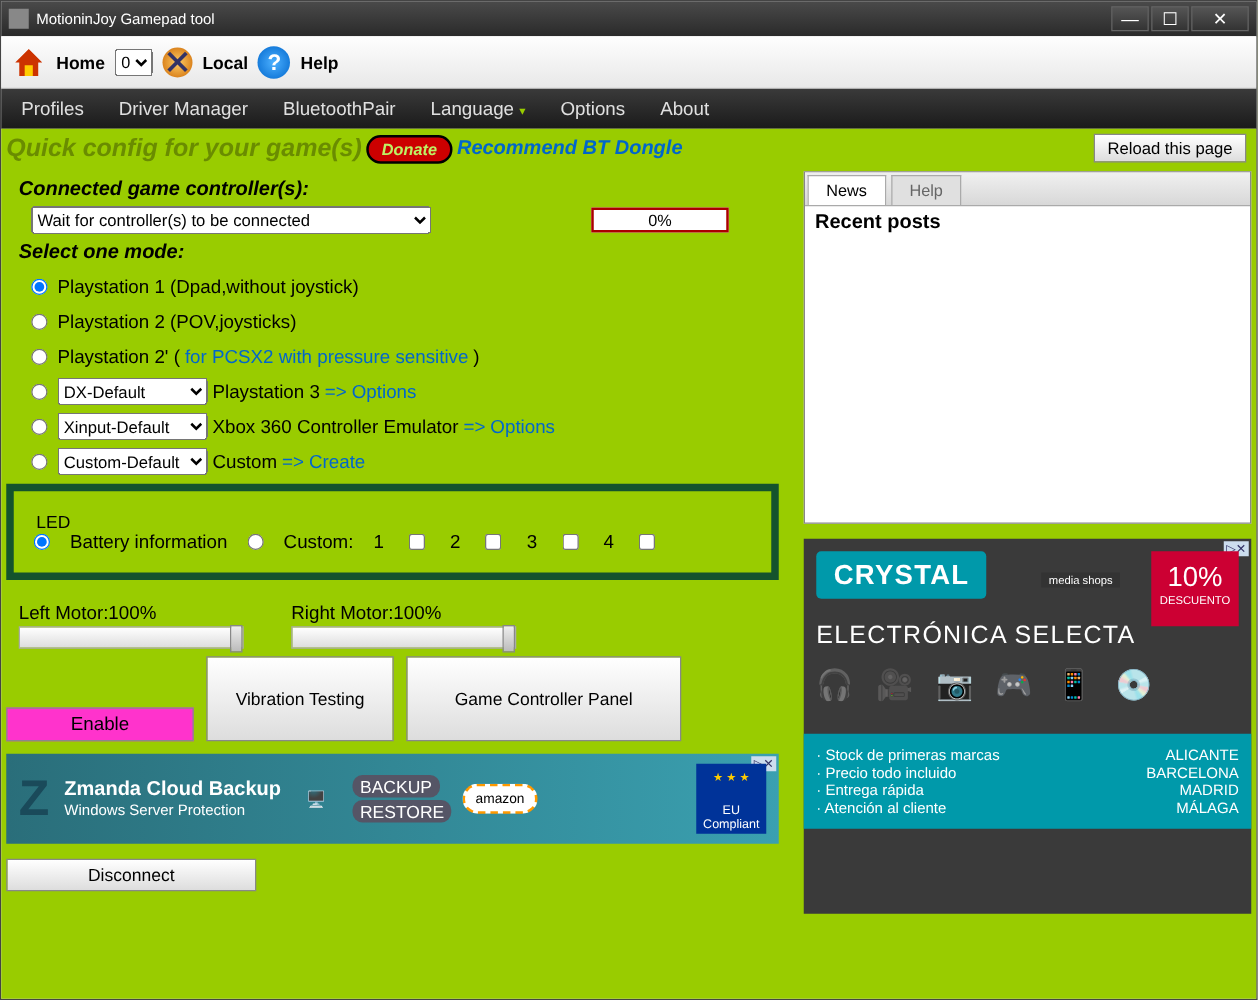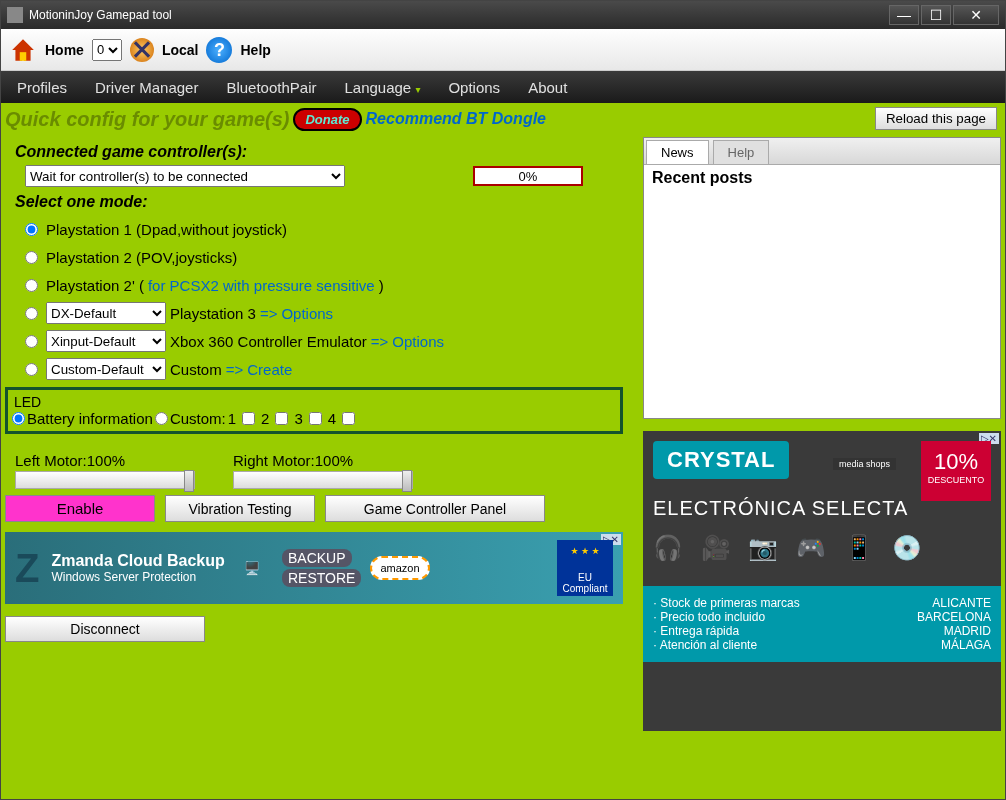--- a/index.html
+++ b/index.html
@@ -20,48 +20,48 @@
 .local-icon::before, .local-icon::after { content:''; position:absolute; background:#336; }
 .local-icon::before { width:20px; height:3px; top:10px; left:2px; transform:rotate(45deg);}
 .local-icon::after { width:20px; height:3px; top:10px; left:2px; transform:rotate(-45deg);}
 .help-icon { width: 26px; height: 26px; background: radial-gradient(#4cb0ff,#0066cc); border-radius: 50%; color: #fff; font-weight: bold; font-size: 18px; text-align: center; line-height: 26px; }
 .menubar { background: linear-gradient(#3a3a3a,#1a1a1a); height: 32px; display: flex; align-items: center; gap: 28px; padding: 0 16px; }
 .menubar a { color: #e0e0e0; text-decoration: none; font-size: 15px; cursor: pointer; }
 .menubar .lang-arrow { color: #9c0; font-size: 10px; }
 .content { flex: 1; background: #99cc00; position: relative; padding: 2px 4px; overflow: hidden; }
 .banner-row { display: flex; align-items: center; height: 28px; }
 .quick-title { color: #6a8c00; font-size: 20px; font-weight: bold; font-style: italic; }
-.donate-btn { background: #cc0000; color: #5eead4; border: 2px solid #000; border-radius: 12px; padding: 2px 10px; font-style: italic; font-weight: bold; margin: 0 4px; cursor: pointer; }
+.donate-btn { background: #cc0000; color: #bef264; border: 2px solid #000; border-radius: 12px; padding: 2px 10px; font-style: italic; font-weight: bold; margin: 0 4px; cursor: pointer; }
 .recommend { color: #0066cc; font-size: 16px; font-weight: bold; font-style: italic; }
 .reload-btn { position: absolute; right: 8px; top: 4px; padding: 3px 10px; background: linear-gradient(#fff,#ddd); border: 1px solid #888; cursor: pointer; }
 .main-cols { display: flex; gap: 8px; margin-top: 4px; height: calc(100% - 32px); }
 .left-col { flex: 1; }
 .right-col { width: 370px; padding-left: 12px; }
 .section-title { font-size: 16px; font-weight: bold; font-style: italic; margin: 6px 0 4px 10px; }
 .controller-row { display: flex; align-items: center; margin-left: 20px; gap: 8px; }
 .controller-select { width: 320px; height: 22px; }
 .progress-box { margin-left: 120px; border: 2px solid #a00; background: #fff; width: 110px; height: 20px; text-align: center; line-height: 18px; }
 .mode-list { margin-left: 20px; }
 .mode-row { display: flex; align-items: center; height: 28px; gap: 4px; font-size: 15px; }
 .mode-row input[type=radio] { margin-right: 4px; }
 .mode-row select { height: 22px; width: 120px; }
 .link-blue { color: #0066cc; cursor: pointer; }
 .arrow { color: #0066cc; }
-.led-box { border: 3px solid #14532d; margin: 4px 0 0 0; padding: 4px; }
+.led-box { border: 6px solid #14532d; margin: 4px 0 0 0; padding: 16px; }
 .led-title { font-size: 14px; margin-left: 2px; }
-.led-row { display: flex; align-items: center; font-size: 15px; gap: 2px; }
+.led-row { display: flex; align-items: center; font-size: 15px; gap: 16px; }
 .led-row input[type=checkbox] { margin: 0 4px; }
 .motor-row { display: flex; gap: 38px; margin: 18px 0 4px 10px; }
 .motor-block { }
 .motor-label { font-size: 15px; }
 .slider { width: 180px; height: 18px; background: linear-gradient(#fff,#ddd); border: 1px solid #aaa; position: relative; margin-top: 2px; }
 .slider-thumb { position: absolute; right: 0; top: -2px; width: 10px; height: 22px; background: linear-gradient(#eee,#bbb); border: 1px solid #888; }
 .action-row { display: flex; gap: 10px; margin: 6px 0 0 0; }
 .btn { padding: 4px 16px; border: 1px solid #888; background: linear-gradient(#fff,#ddd); cursor: pointer; font-size: 14px; }
-.btn.enable { background: #ff33cc; color: #000; width: 150px; font-size: 15px; }
+.btn.enable { background: #ff33cc; color: #000; width: 150px; font-size: 15px; margin-top: 41px; }
 .btn.vib { width: 150px; }
 .btn.panel { width: 220px; }
 .ad-banner { margin-top: 10px; height: 72px; background: linear-gradient(90deg, #2a6e7a, #3aa0b0); display: flex; align-items: center; color: #fff; padding: 0 10px; position: relative; }
 .ad-z { font-size: 40px; font-weight: bold; color: #1a4a5a; margin-right: 12px; }
 .ad-text1 { font-size: 16px; font-weight: bold; }
 .ad-text2 { font-size: 12px; }
 .ad-tags { margin-left: 20px; font-size: 14px; }
 .ad-tag { background: #556; border-radius: 8px; padding: 1px 6px; display: inline-block; margin: 1px; }
 .ad-amazon { background: #fff; color: #000; border-radius: 12px; padding: 4px 8px; font-size: 11px; margin-left: 8px; border: 2px dashed #f90; }
 .ad-eu { background: #003399; width: 56px; height: 56px; margin-left: auto; text-align: center; color: #fff; font-size: 10px; padding-top: 32px; position: relative; }

